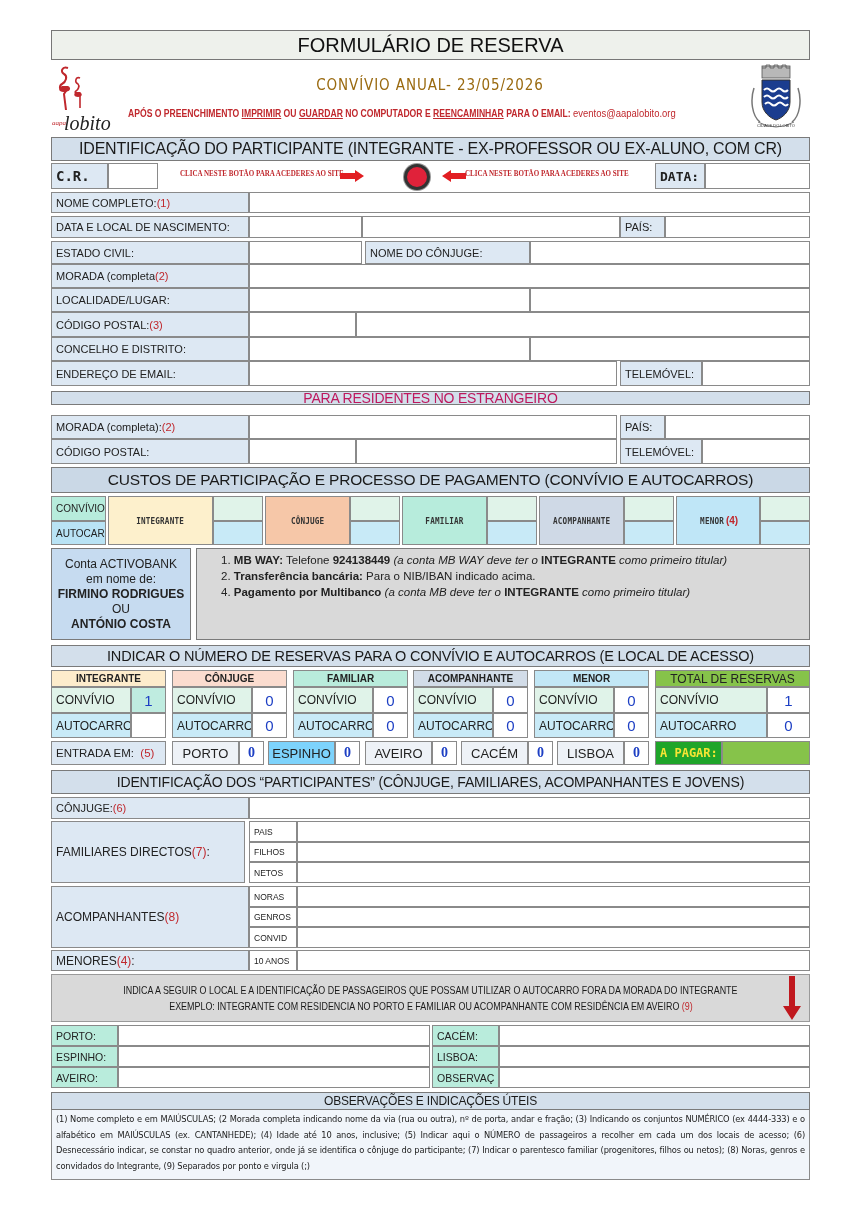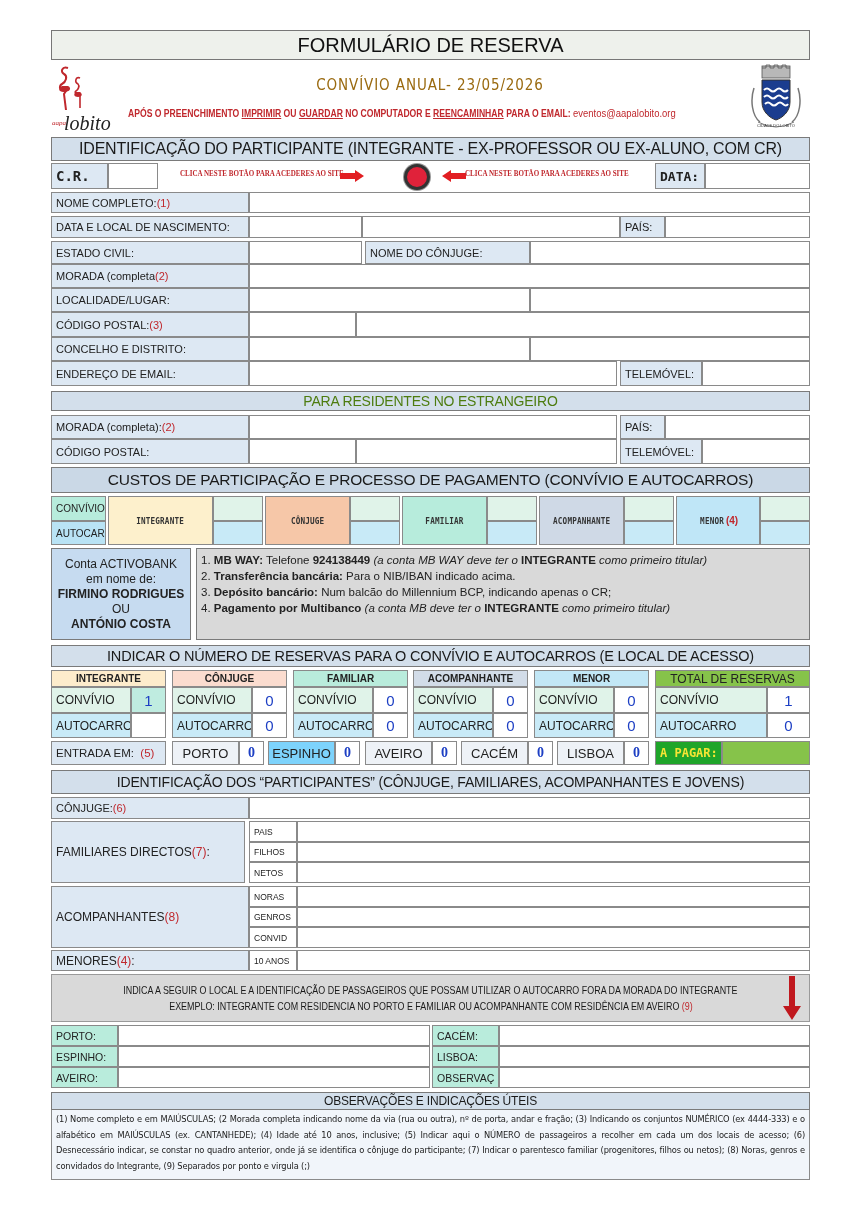--- a/index.html
+++ b/index.html
@@ -138,21 +138,21 @@
 
 <div class="cell lbl" style="left:51px;top:361px;width:198px;height:25px">
     <span>ENDEREÇO DE EMAIL:</span>
   </div>
 <div class="cell" style="left:249px;top:361px;width:368px;height:25px"></div>
 <div class="cell lbl" style="left:620px;top:361px;width:82px;height:25px">
     <span>TELEMÓVEL:</span>
   </div>
 <div class="cell" style="left:702px;top:361px;width:108px;height:25px"></div>
 
-<div class="hdr" style="left:51px;top:391px;width:759px;height:20px;color:#4d7c0f;font-size:14px">
+<div class="hdr" style="left:51px;top:391px;width:759px;height:14px;color:#be185d;font-size:14px">
   <span>PARA RESIDENTES NO ESTRANGEIRO</span>
 </div>
 <div class="cell lbl" style="left:51px;top:415px;width:198px;height:24px">
     <span>MORADA (completa): </span>
     <span class="red">(2)</span>
   </div>
 <div class="cell" style="left:249px;top:415px;width:368px;height:24px"></div>
 <div class="cell lbl" style="left:620px;top:415px;width:45px;height:24px">
     <span>PAÍS:</span>
   </div>
@@ -210,24 +210,23 @@
 <div class="cell" style="left:760px;top:496px;width:50px;height:25px;background:#e0f3e9"></div>
 <div class="cell" style="left:760px;top:521px;width:50px;height:24px;background:#c8eaf7"></div>
 
 <div class="abs" style="left:51px;top:548px;width:140px;height:92px;border:1px solid #7a7a7a;background:#c6dbf0;display:flex;flex-direction:column;align-items:center;justify-content:center;font-family:'Liberation Sans',sans-serif;font-size:12px;line-height:15px;text-align:center">
   <span>Conta ACTIVOBANK</span>
   <span>em nome de:</span>
   <b>FIRMINO RODRIGUES</b>
   <span>OU</span>
   <b>ANTÓNIO COSTA</b>
 </div>
-<div class="abs" style="left:196px;top:548px;width:614px;height:92px;border:1px solid #7a7a7a;background:#d9d9d9;padding:3px 4px;font-family:'Liberation Sans',sans-serif;font-size:11.5px;line-height:16px;white-space:nowrap">
+<div class="abs" style="left:196px;top:548px;width:614px;height:92px;border:1px solid #7a7a7a;background:#d9d9d9;padding:3px 24px;font-family:'Liberation Sans',sans-serif;font-size:11.5px;line-height:16px;white-space:nowrap">
   <div><span>1. </span><b>MB WAY:</b><span> Telefone </span><b>924138449</b><i> (a conta MB WAY deve ter o </i><b>INTEGRANTE</b><i> como primeiro titular)</i></div>
   <div><span>2. </span><b>Transferência bancária:</b><span> Para o NIB/IBAN indicado acima.</span></div>
-  <div><span>3. </span><b>Depósito bancário:</b><span> Num balcão do Millennium BCP, indicando apenas o CR;</span></div>
   <div><span>4. </span><b>Pagamento por Multibanco</b><i> (a conta MB deve ter o </i><b>INTEGRANTE</b><i> como primeiro titular)</i></div>
 </div>
 
 <div class="hdr" style="left:51px;top:645px;width:759px;height:22px;font-size:14.5px">
   <span>INDICAR O NÚMERO DE RESERVAS PARA O CONVÍVIO E AUTOCARROS (E LOCAL DE ACESSO)</span>
 </div>
 
 <div class="cell ctr" style="left:51px;top:670px;width:115px;height:17px;background:#fdeccc;font-family:'Liberation Sans',sans-serif;font-size:10px;font-weight:bold">
     <span>INTEGRANTE</span>
   </div>

